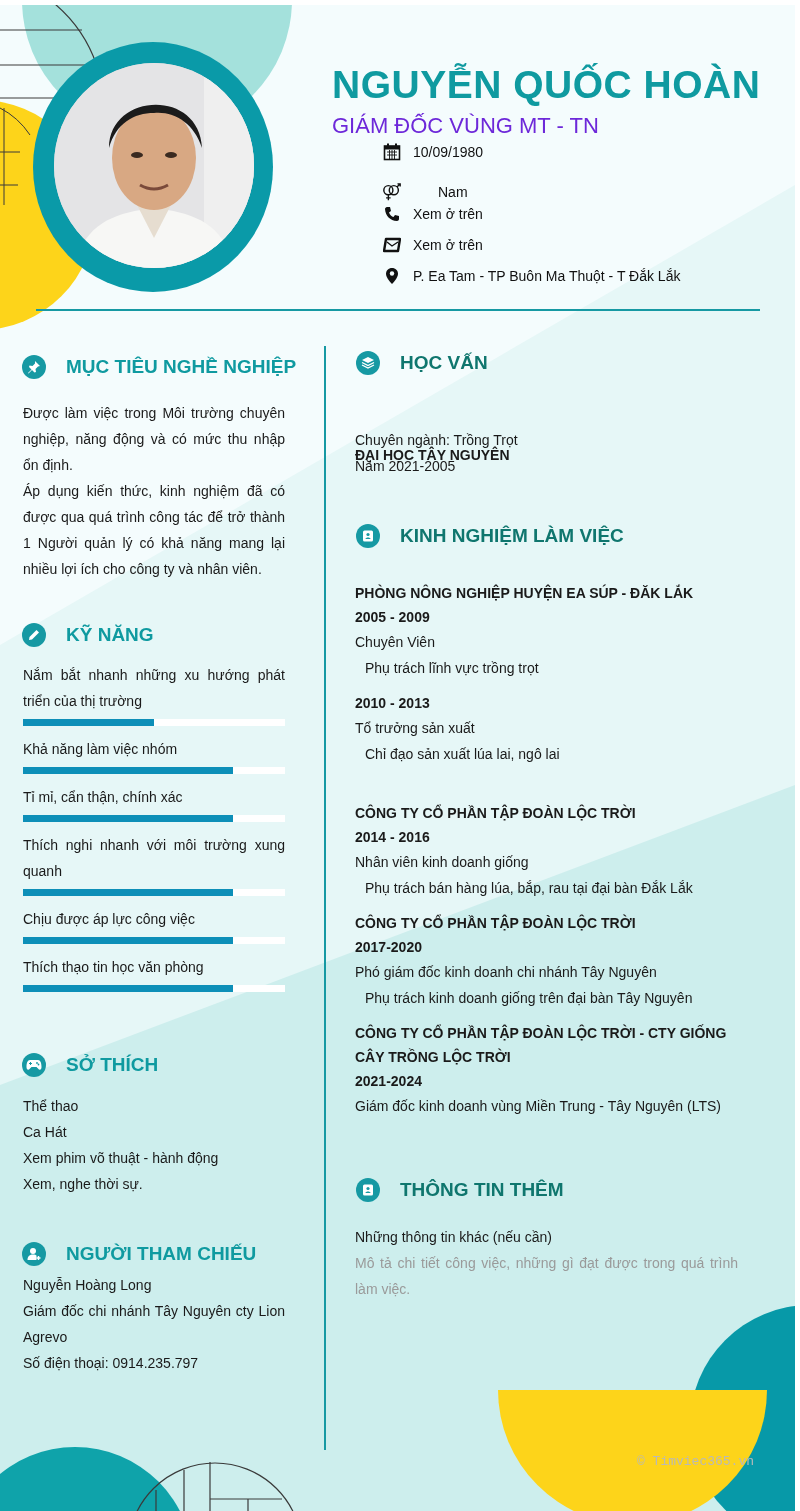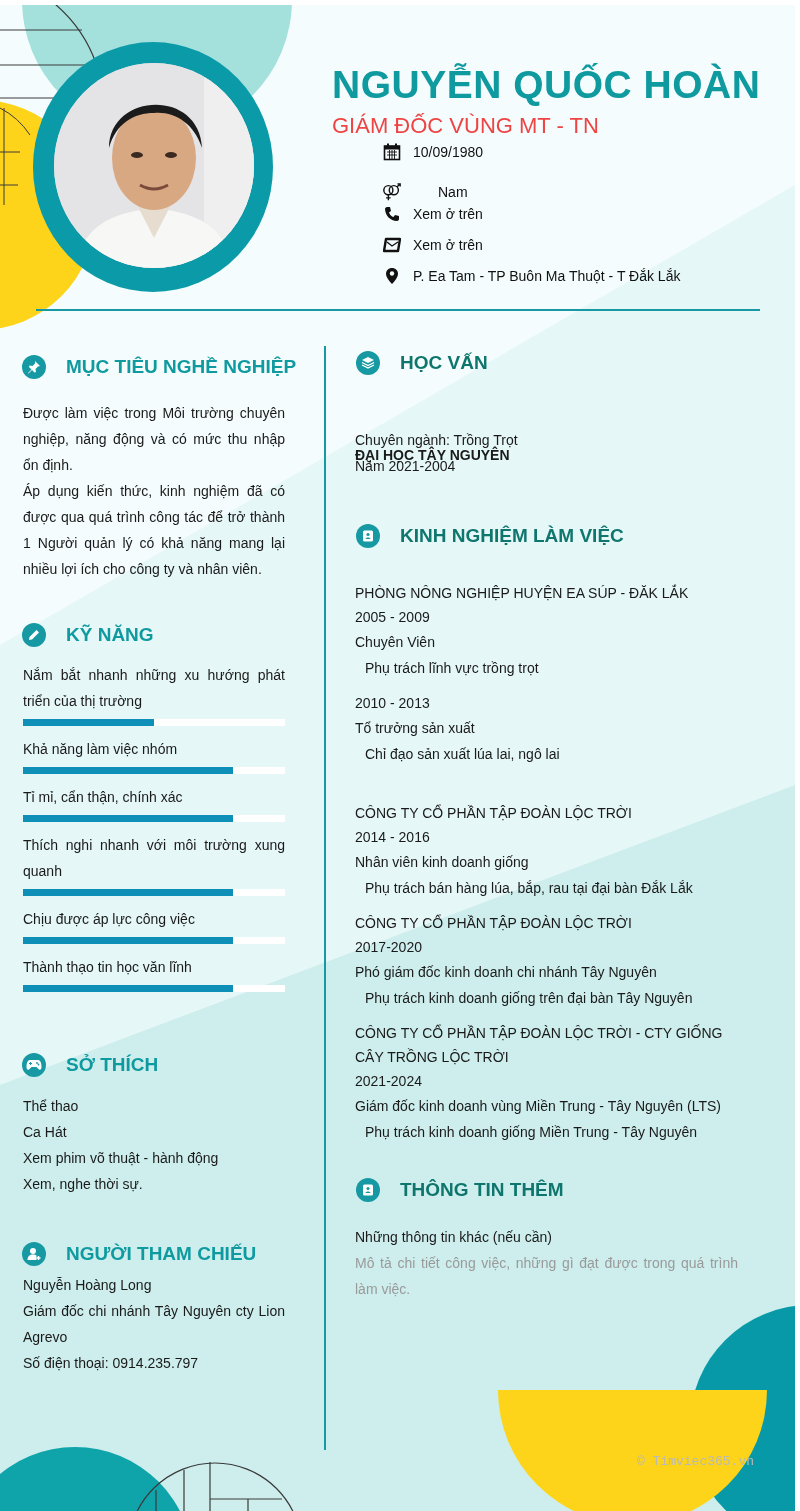--- a/index.html
+++ b/index.html
@@ -1,37 +1,37 @@
 <!DOCTYPE html>
 <html><head>
 <meta charset="utf-8">
 <style>
   html, body { margin:0; padding:0; background:#ffffff; }
   body { width:800px; height:1511px; position:relative; overflow:hidden; font-family:"Liberation Sans", sans-serif; color:#1a1a1a; }
   .page { position:absolute; left:0; top:5px; width:795px; height:1506px; background:#f4fcfd; overflow:hidden; }
   .bg-layer { position:absolute; inset:0; }
   .abs { position:absolute; }
   .name { left:332px; top:58px; font-size:39px; font-weight:bold; color:#0f9aa0; letter-spacing:0.5px; white-space:nowrap; }
-  .jobtitle { left:332px; top:108px; font-size:22px; color:#ef4444; white-space:nowrap; }
+  .jobtitle { left:332px; top:108px; font-size:22px; color:#6d28d9; white-space:nowrap; }
   .info-row { position:absolute; left:382px; height:22px; display:flex; align-items:center; font-size:14px; color:#111;text-align:center; }
   .info-row .ic { width:20px; height:20px; display:inline-flex; align-items:center; justify-content:center; margin-right:11px; }
   .hr-top { left:36px; top:304px; width:724px; height:2px; background:#1699a3; }
   .vdivider { left:324px; top:341px; width:2px; height:1104px; background:#1699a3; }
   .sec-head { position:absolute; display:flex; align-items:center; }
   .sec-head .badge { width:24px; height:24px; border-radius:50%; background:#1699a3; display:flex; align-items:center; justify-content:center; }
   .sec-head .title { font-size:19px; font-weight:bold; margin-left:20px; white-space:nowrap; }
   .left .sec-head .title { color:#0f9aa0; }
   .right .sec-head .title { color:#0f766e; }
   .para { position:absolute; font-size:14px; line-height:26px; color:#1a1a1a; text-align:justify; }
   .skill-label { position:absolute; left:23px; width:262px; font-size:14px; line-height:26px; text-align:justify; }
   .bar { position:absolute; left:23px; width:262px; height:7px; background:#ffffff; }
   .bar .fill { height:7px; background:#0d8fb8; }
   .line { position:absolute; font-size:14px; line-height:26px; white-space:nowrap; }
   .bold { font-weight:bold; }
-  .job-title { font-size:14px; font-weight:normal; line-height:24px; }
+  .job-title { font-size:14px; font-weight:bold; line-height:24px; }
   .indent { padding-left:10px; }
   .muted { color:#9a9a9a; }
   .watermark { position:absolute; left:637px; top:1449px; font-family:"Liberation Mono", monospace; font-size:13px; color:#b9b9b9; white-space:nowrap; }
   .photo-wrap { position:absolute; left:33px; top:37px; width:240px; height:250px; border-radius:50%; background:#0a9aa8; }
   .photo { position:absolute; left:21px; top:21px; width:200px; height:205px; border-radius:50%; overflow:hidden; background:#dcdcdc; }
 </style>
 </head>
 <body>
 
 <div class="page">
@@ -185,21 +185,21 @@
     <div class="skill-label" style="top:827px;">Thích nghi nhanh với môi trường xung quanh</div>
     <div class="bar" style="top:884px;">
         <div class="fill" style="width:80%;"></div>
       </div>
 
     <div class="skill-label" style="top:901px;">Chịu được áp lực công việc</div>
     <div class="bar" style="top:932px;">
         <div class="fill" style="width:80%;"></div>
       </div>
 
-    <div class="skill-label" style="top:949px;">Thành thạo tin học văn lĩnh</div>
+    <div class="skill-label" style="top:949px;">Thích thạo tin học văn phòng</div>
     <div class="bar" style="top:980px;">
         <div class="fill" style="width:80%;"></div>
       </div>
 
     <div class="sec-head" style="left:22px; top:1048px;">
       <span class="badge">
         <svg width="16" height="12" viewBox="0 0 16 12">
             <path d="M4,1 L12,1 C14.5,1 15.5,4 15.5,8 C15.5,11 13.5,11.5 12,9.5 L10.5,8 L5.5,8 L4,9.5 C2.5,11.5 0.5,11 0.5,8 C0.5,4 1.5,1 4,1 Z" fill="#fff"></path>
             <path d="M3,4.5h3M4.5,3v3" stroke="#1699a3" stroke-width="1"></path>
             <circle cx="11" cy="4" r="0.9" fill="#1699a3"></circle>
@@ -234,21 +234,21 @@
       <span class="badge">
         <svg width="14" height="14" viewBox="0 0 14 14">
             <path d="M7,1 L13,4 L7,7 L1,4 Z" fill="#fff"></path>
             <path d="M1,6.5 L7,9.5 L13,6.5M1,9 L7,12 L13,9" stroke="#fff" stroke-width="1.3" fill="none"></path>
           </svg>
       </span>
       <span class="title">HỌC VẤN</span>
     </div>
     <div class="line bold" style="left:355px; top:397px;margin-top:40px;">ĐẠI HỌC TÂY NGUYÊN</div>
     <div class="line" style="left:355px; top:422px;">Chuyên ngành: Trồng Trọt</div>
-    <div class="line" style="left:355px; top:448px;">Năm 2021-2004</div>
+    <div class="line" style="left:355px; top:448px;">Năm 2021-2005</div>
 
     <div class="sec-head" style="left:356px; top:519px;">
       <span class="badge">
         <svg width="14" height="14" viewBox="0 0 14 14">
             <rect x="2" y="1.5" width="10" height="11" rx="1.5" fill="#fff"></rect>
             <circle cx="7" cy="5.5" r="1.6" fill="#1699a3"></circle>
             <path d="M4.5,10 C4.5,8 9.5,8 9.5,10 Z" fill="#1699a3"></path>
           </svg>
       </span>
       <span class="title">KINH NGHIỆM LÀM VIỆC</span>
@@ -278,21 +278,20 @@
       <div class="job-title">CÔNG TY CỔ PHẦN TẬP ĐOÀN LỘC TRỜI</div>
       <div class="job-title">2017-2020</div>
       <div class="line" style="position:static;">Phó giám đốc kinh doanh chi nhánh Tây Nguyên</div>
       <div class="line indent" style="position:static;">Phụ trách kinh doanh giống trên đại bàn Tây Nguyên</div>
     </div>
 
     <div class="abs" style="left:355px; top:1016px; width:390px;">
       <div class="job-title">CÔNG TY CỔ PHẦN TẬP ĐOÀN LỘC TRỜI - CTY GIỐNG CÂY TRỒNG LỘC TRỜI</div>
       <div class="job-title">2021-2024</div>
       <div class="line" style="position:static;">Giám đốc kinh doanh vùng Miền Trung - Tây Nguyên (LTS)</div>
-      <div class="line indent" style="position:static;">Phụ trách kinh doanh giống Miền Trung - Tây Nguyên</div>
     </div>
 
     <div class="sec-head" style="left:356px; top:1173px;">
       <span class="badge">
         <svg width="14" height="14" viewBox="0 0 14 14">
             <rect x="2" y="1.5" width="10" height="11" rx="1.5" fill="#fff"></rect>
             <circle cx="7" cy="5.5" r="1.6" fill="#1699a3"></circle>
             <path d="M4.5,10 C4.5,8 9.5,8 9.5,10 Z" fill="#1699a3"></path>
           </svg>
       </span>

